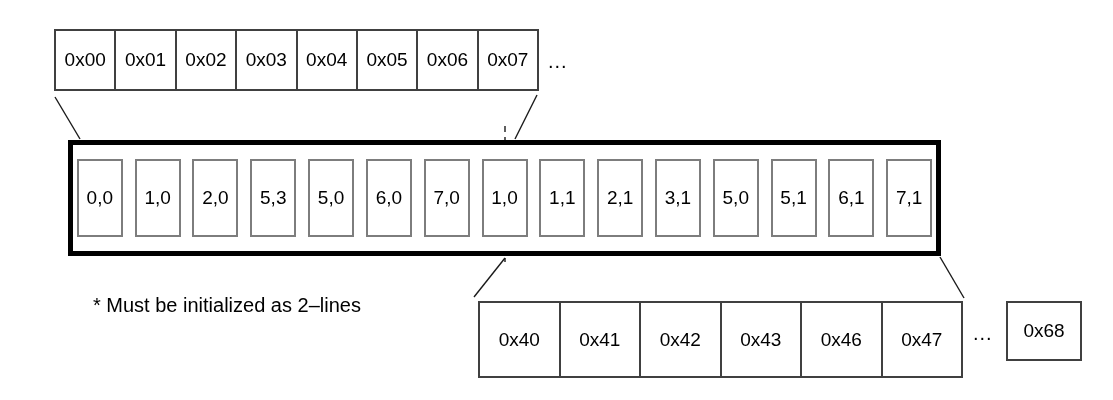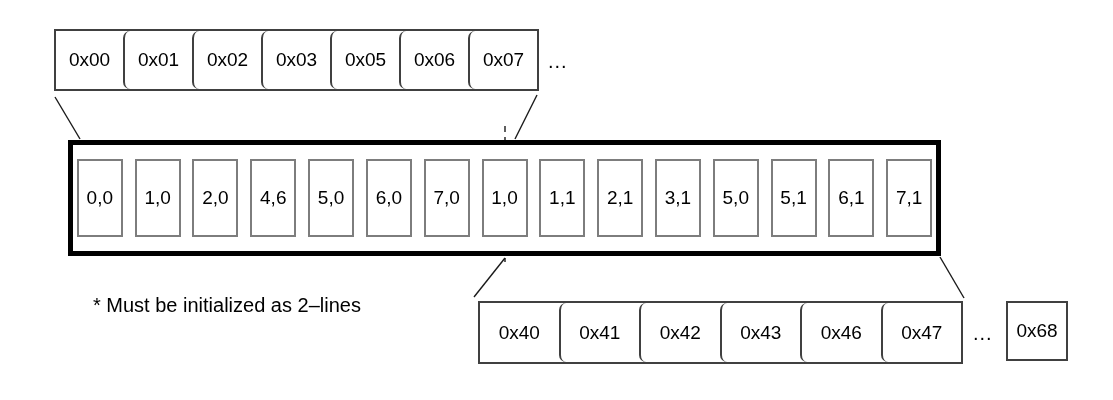--- a/index.html
+++ b/index.html
@@ -18,37 +18,36 @@
     box-sizing:border-box;
     border:2px solid #404040;
     background:#fff;
   }
   .strip .acell{
     flex:1;
     display:flex;align-items:center;justify-content:center;
     font-size:19px;
     border-left:2px solid #404040;
     white-space:nowrap;
-    border-radius:7px;
   }
   .strip .acell:first-child{border-left:none;}
   .top-strip{left:54px;top:29px;width:485px;height:62px;}
-  .bottom-strip{left:478px;top:301px;width:485px;height:63px;}
+  .bottom-strip{left:478px;top:301px;width:485px;height:77px;}
 
   
   .abox{
     position:absolute;
     box-sizing:border-box;
     border:2px solid #404040;
     display:flex;align-items:center;justify-content:center;
     font-size:19px;
     background:#fff;
   }
   .top-last{left:584px;top:29px;width:62px;height:61px;}
-  .bottom-last{left:1006px;top:301px;width:62px;height:60px;}
+  .bottom-last{left:1006px;top:301px;width:76px;height:60px;}
 
   
   .dots{
     position:absolute;
     font-size:20px;
     letter-spacing:1px;
   }
   .top-dots{left:548px;top:50px;}
   .bottom-dots{left:973px;top:322px;}
 
@@ -96,31 +95,32 @@
     <line x1="505" y1="258" x2="474" y2="297" stroke="#1a1a1a" stroke-width="1.4"></line>
     <line x1="940" y1="257" x2="964" y2="298" stroke="#1a1a1a" stroke-width="1.4"></line>
     <line x1="505" y1="126" x2="505" y2="262" stroke="#1a1a1a" stroke-width="1.4" stroke-dasharray="6,5"></line>
   </svg>
 
   <div class="strip top-strip">
     <div class="acell">0x00</div>
     <div class="acell">0x01</div>
     <div class="acell">0x02</div>
     <div class="acell">0x03</div>
+    <div class="acell">0x04</div>
     <div class="acell">0x05</div>
     <div class="acell">0x06</div>
     <div class="acell">0x07</div>
   </div>
   <div class="dots top-dots">...</div>
 
   <div class="buffer">
     <div class="bcell">0,0</div>
     <div class="bcell">1,0</div>
     <div class="bcell">2,0</div>
-    <div class="bcell">4,6</div>
+    <div class="bcell">5,3</div>
     <div class="bcell">5,0</div>
     <div class="bcell">6,0</div>
     <div class="bcell">7,0</div>
     <div class="bcell">1,0</div>
     <div class="bcell">1,1</div>
     <div class="bcell">2,1</div>
     <div class="bcell">3,1</div>
     <div class="bcell">5,0</div>
     <div class="bcell">5,1</div>
     <div class="bcell">6,1</div>

